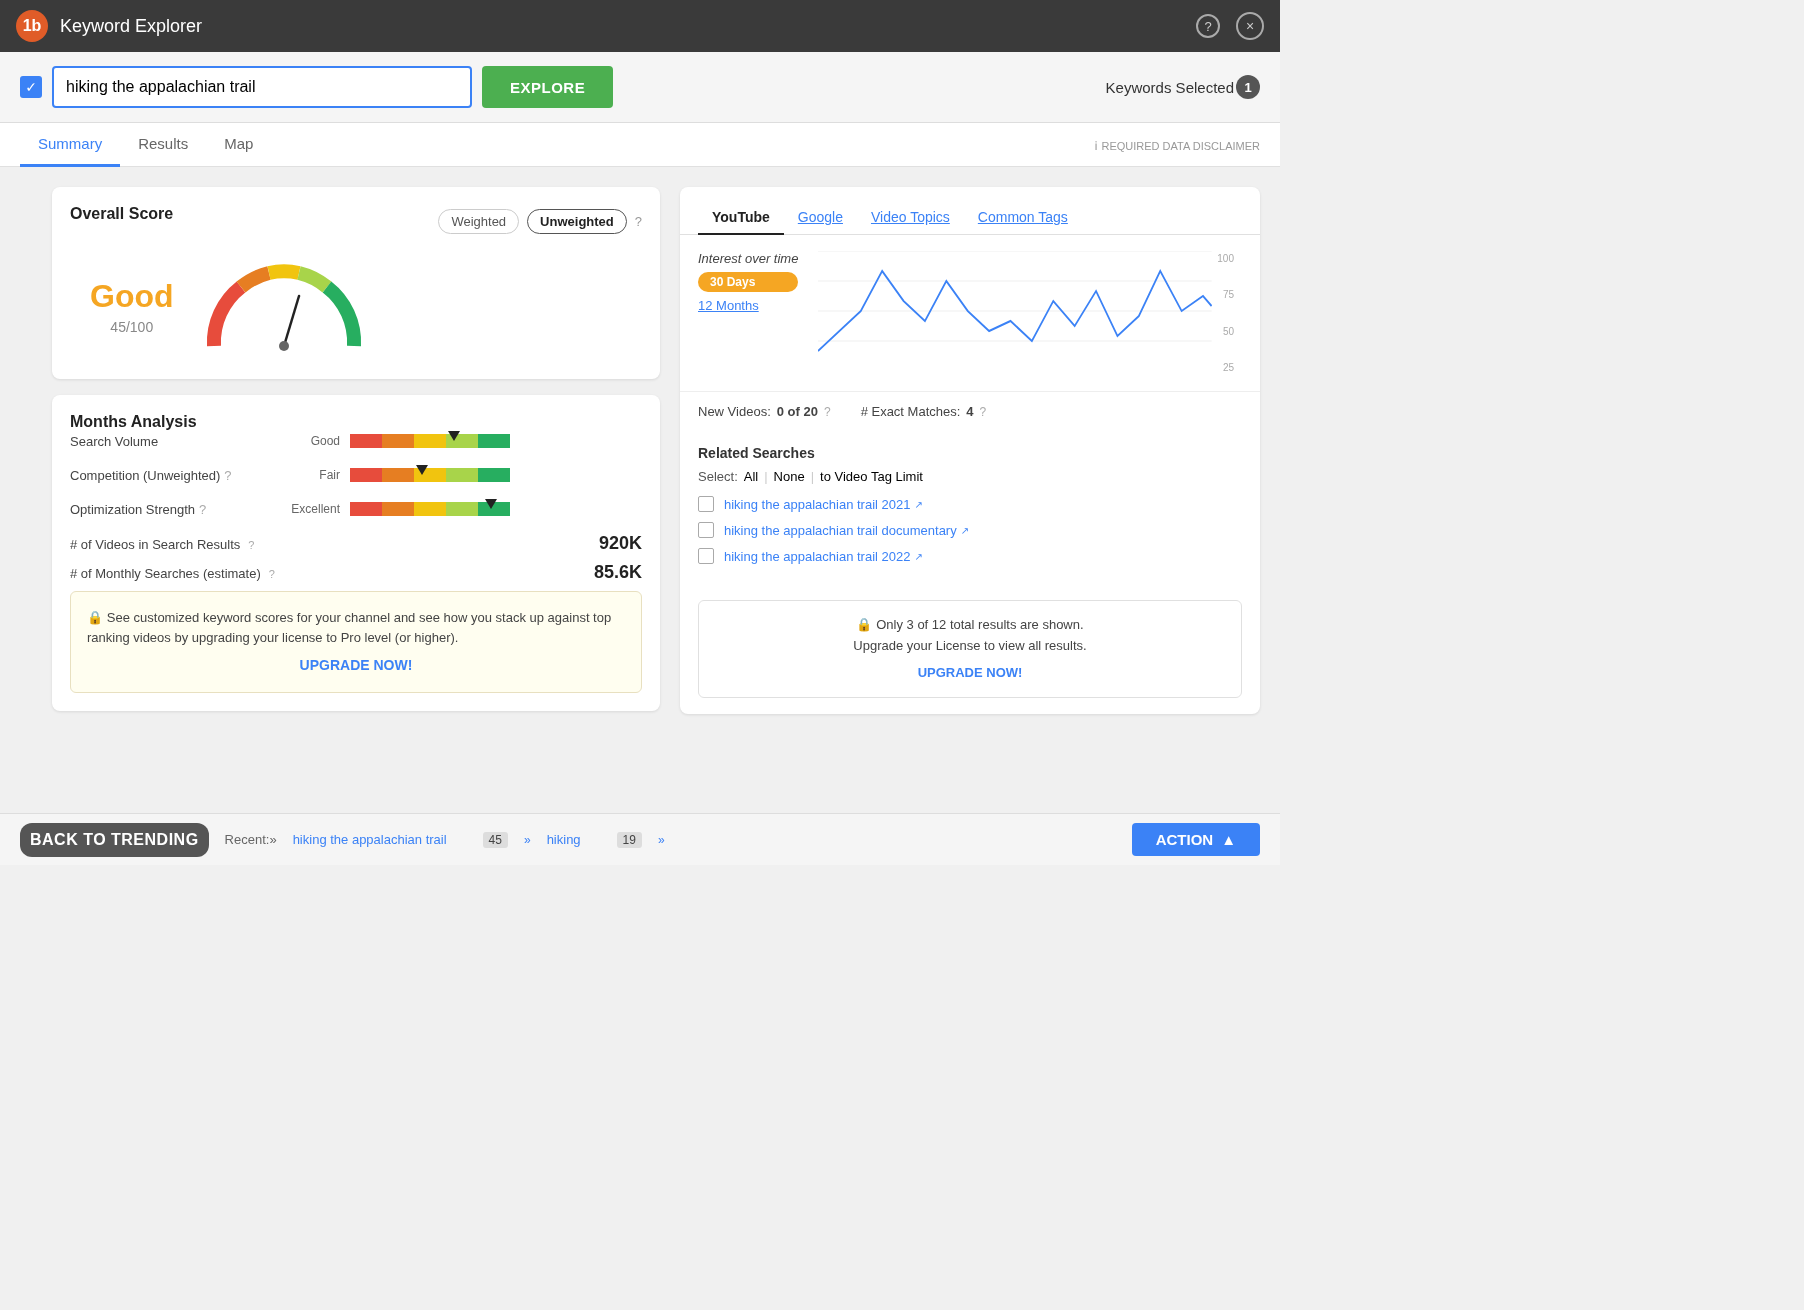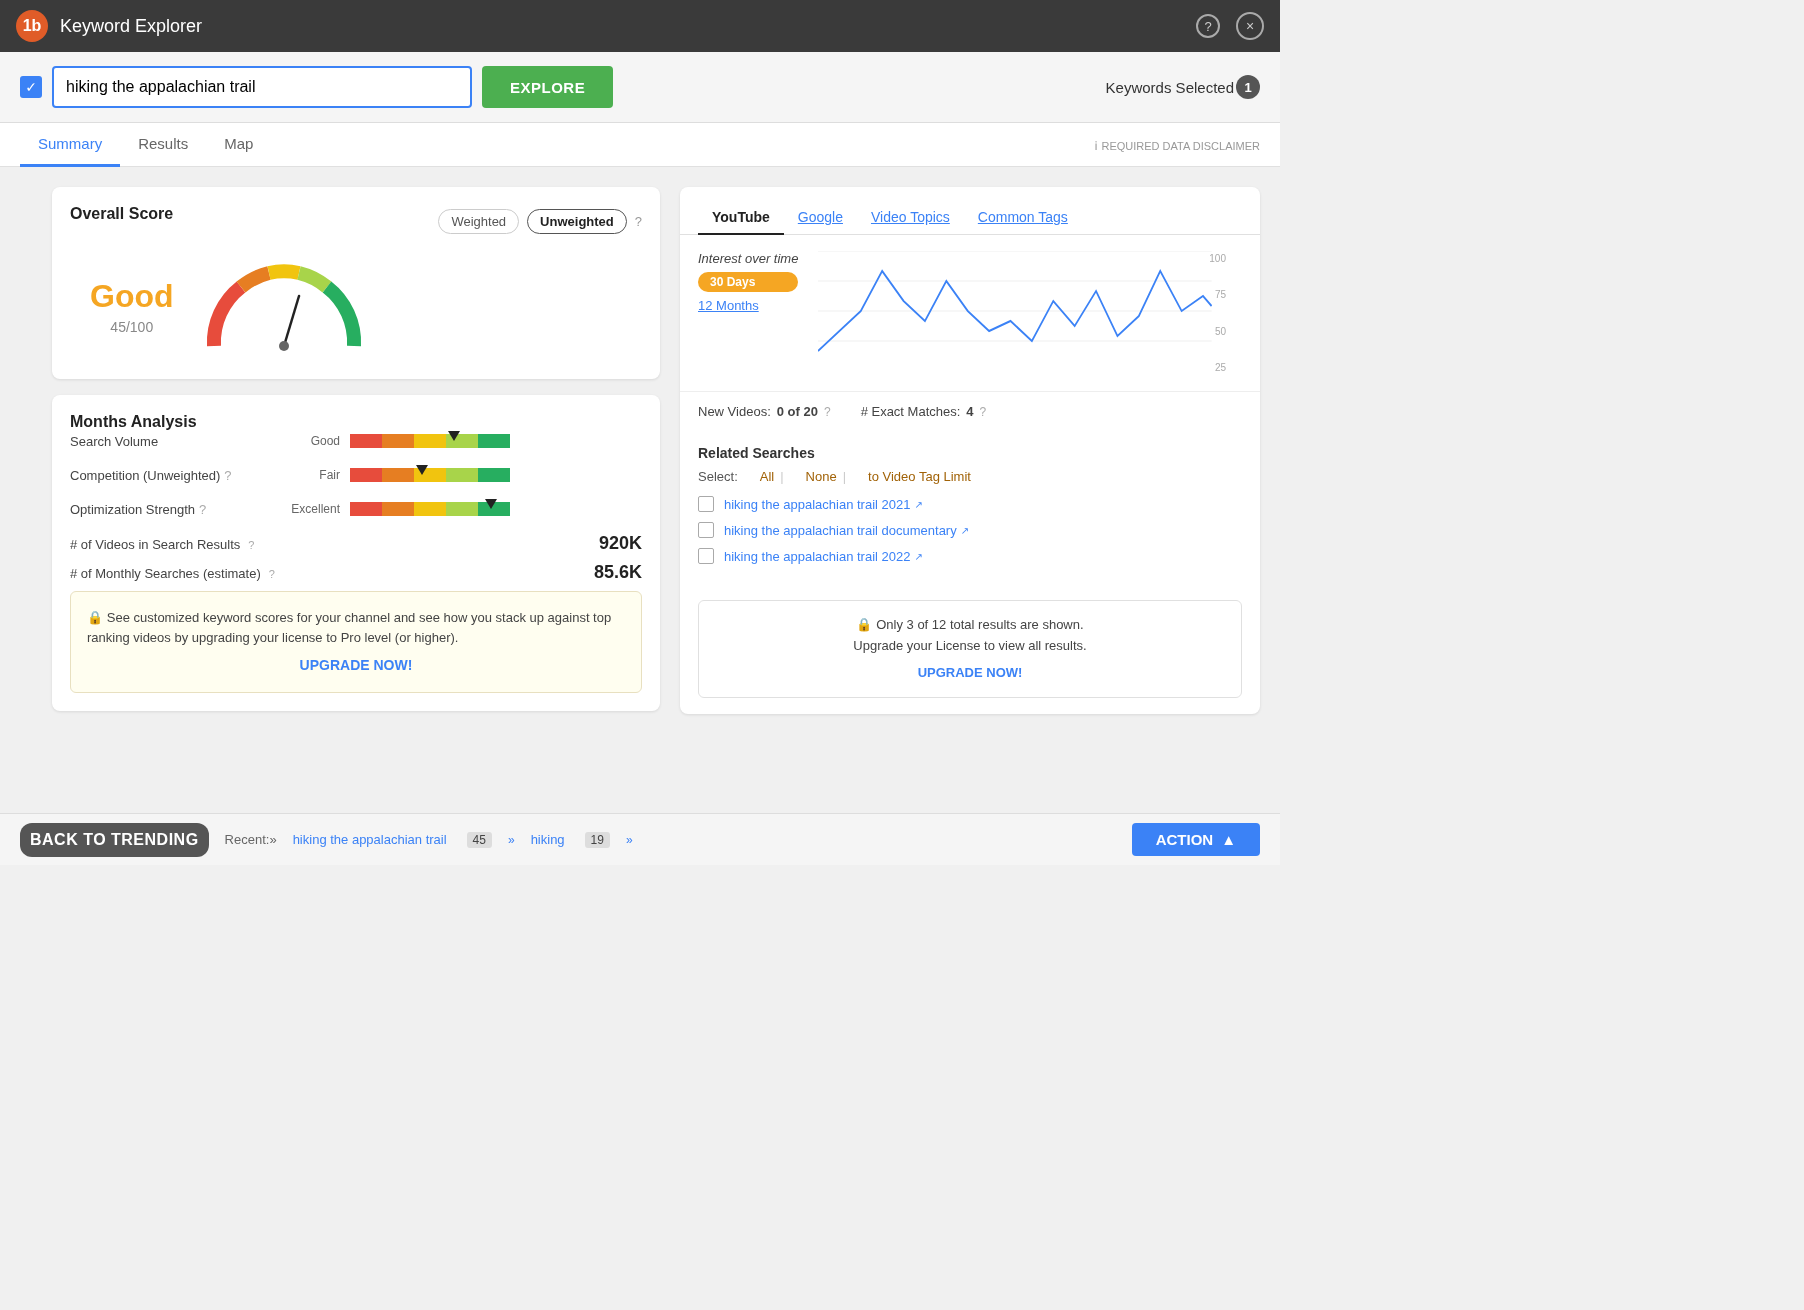--- a/index.html
+++ b/index.html
@@ -303,21 +303,21 @@
       color: #444;
       align-items: center;
     }
     .stat-item { display: flex; align-items: center; gap: 6px; }
     .stat-label { font-weight: 400; }
     .stat-value { font-weight: 700; }
 
     .related-searches { padding: 14px 18px; }
     .related-title { font-size: 14px; font-weight: 600; color: #333; margin-bottom: 8px; }
     .select-row { display: flex; align-items: center; gap: 6px; font-size: 13px; color: #555; margin-bottom: 12px; }
-    .select-link { color: #a16207; cursor: pointer; margin-left: 16px; }
+    .select-link { color: #000000; cursor: pointer; }
     .separator { color: #ccc; }
 
     .search-item {
       display: flex;
       align-items: center;
       gap: 10px;
       margin-bottom: 10px;
     }
     .search-checkbox-box {
       width: 16px; height: 16px;
@@ -363,21 +363,21 @@
       border: none;
       border-radius: 12px;
       padding: 8px 10px;
       font-size: 16px;
       font-weight: 700;
       letter-spacing: 0.5px;
       cursor: pointer;
     }
     .recent-label { font-size: 13px; color: #666; }
     .recent-link { color: #3b82f6; font-size: 13px; cursor: pointer; }
-    .recent-num { background: #ddd; border-radius: 3px; padding: 1px 6px; font-size: 12px; color: #444; margin-left: 4px; }
+    .recent-num { background: #ddd; border-radius: 3px; padding: 1px 6px; font-size: 12px; color: #444; margin-left: 20px; }
     .recent-arrow { color: #3b82f6; font-size: 12px; }
     .action-btn {
       margin-left: auto;
       background: #3b82f6;
       color: white;
       border: none;
       border-radius: 4px;
       padding: 8px 24px;
       font-size: 15px;
       font-weight: 700;
@@ -554,21 +554,21 @@
 
       <div class="chart-area">
         <div style="display:flex; gap:20px; align-items:flex-start;">
           <div style="display:flex; flex-direction:column; gap:6px;">
             <span class="interest-label">Interest over time</span>
             <span class="days-pill">30 Days</span>
             <span class="months-label">12 Months</span>
           </div>
           <div style="flex:1; position:relative;">
             
-            <div style="position:absolute; right:16px; top:0; bottom:0; display:flex; flex-direction:column; justify-content:space-between; font-size:10px; color:#aaa; padding:2px 0; width:30px; text-align:right;align-items:flex-end;">
+            <div style="position:absolute; right:8px; top:0; bottom:0; display:flex; flex-direction:column; justify-content:space-between; font-size:10px; color:#aaa; padding:2px 0; width:30px; text-align:right;align-items:flex-end;">
               <span>100</span>
               <span>75</span>
               <span>50</span>
               <span>25</span>
             </div>
             
             <svg width="100%" height="120" viewBox="0 0 460 120" preserveAspectRatio="none" style="margin-right:30px; width:calc(100% - 30px);">
 
               <line x1="0" y1="0" x2="460" y2="0" stroke="#eee" stroke-width="1"></line>
               <line x1="0" y1="30" x2="460" y2="30" stroke="#eee" stroke-width="1"></line>

